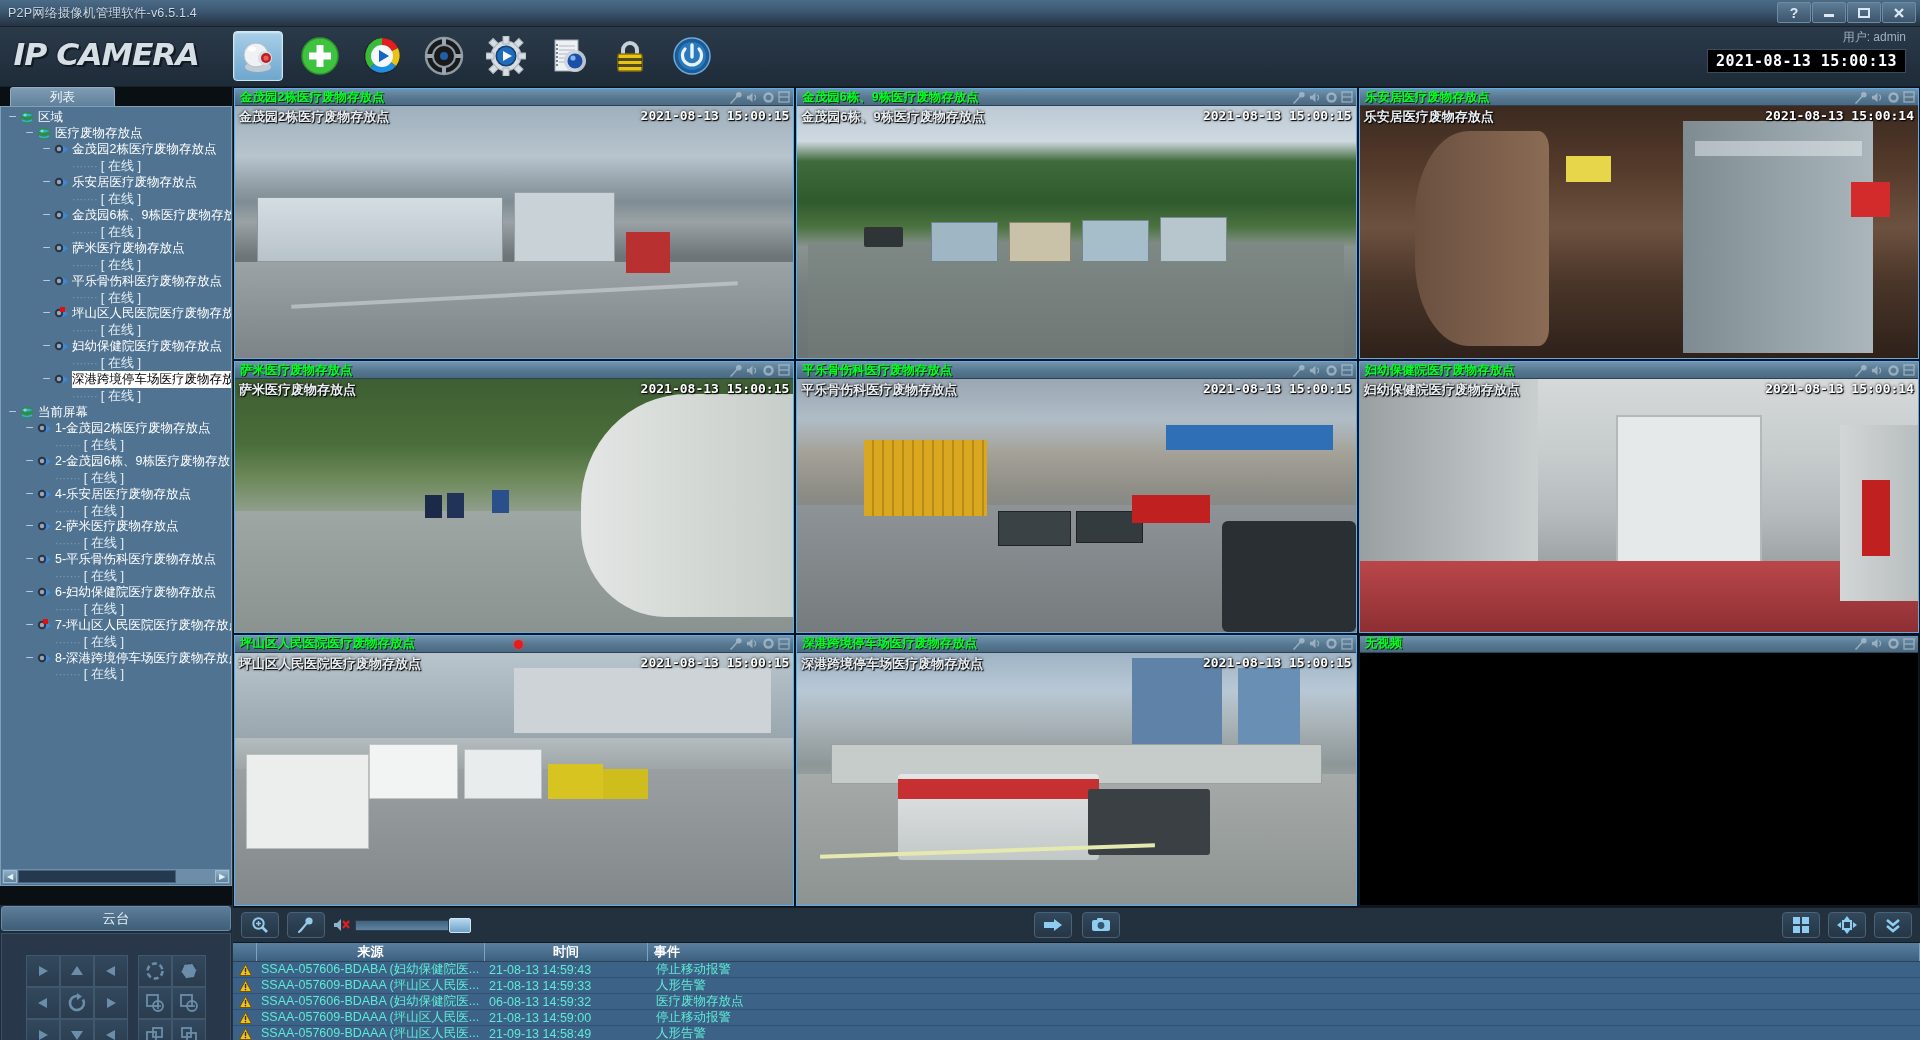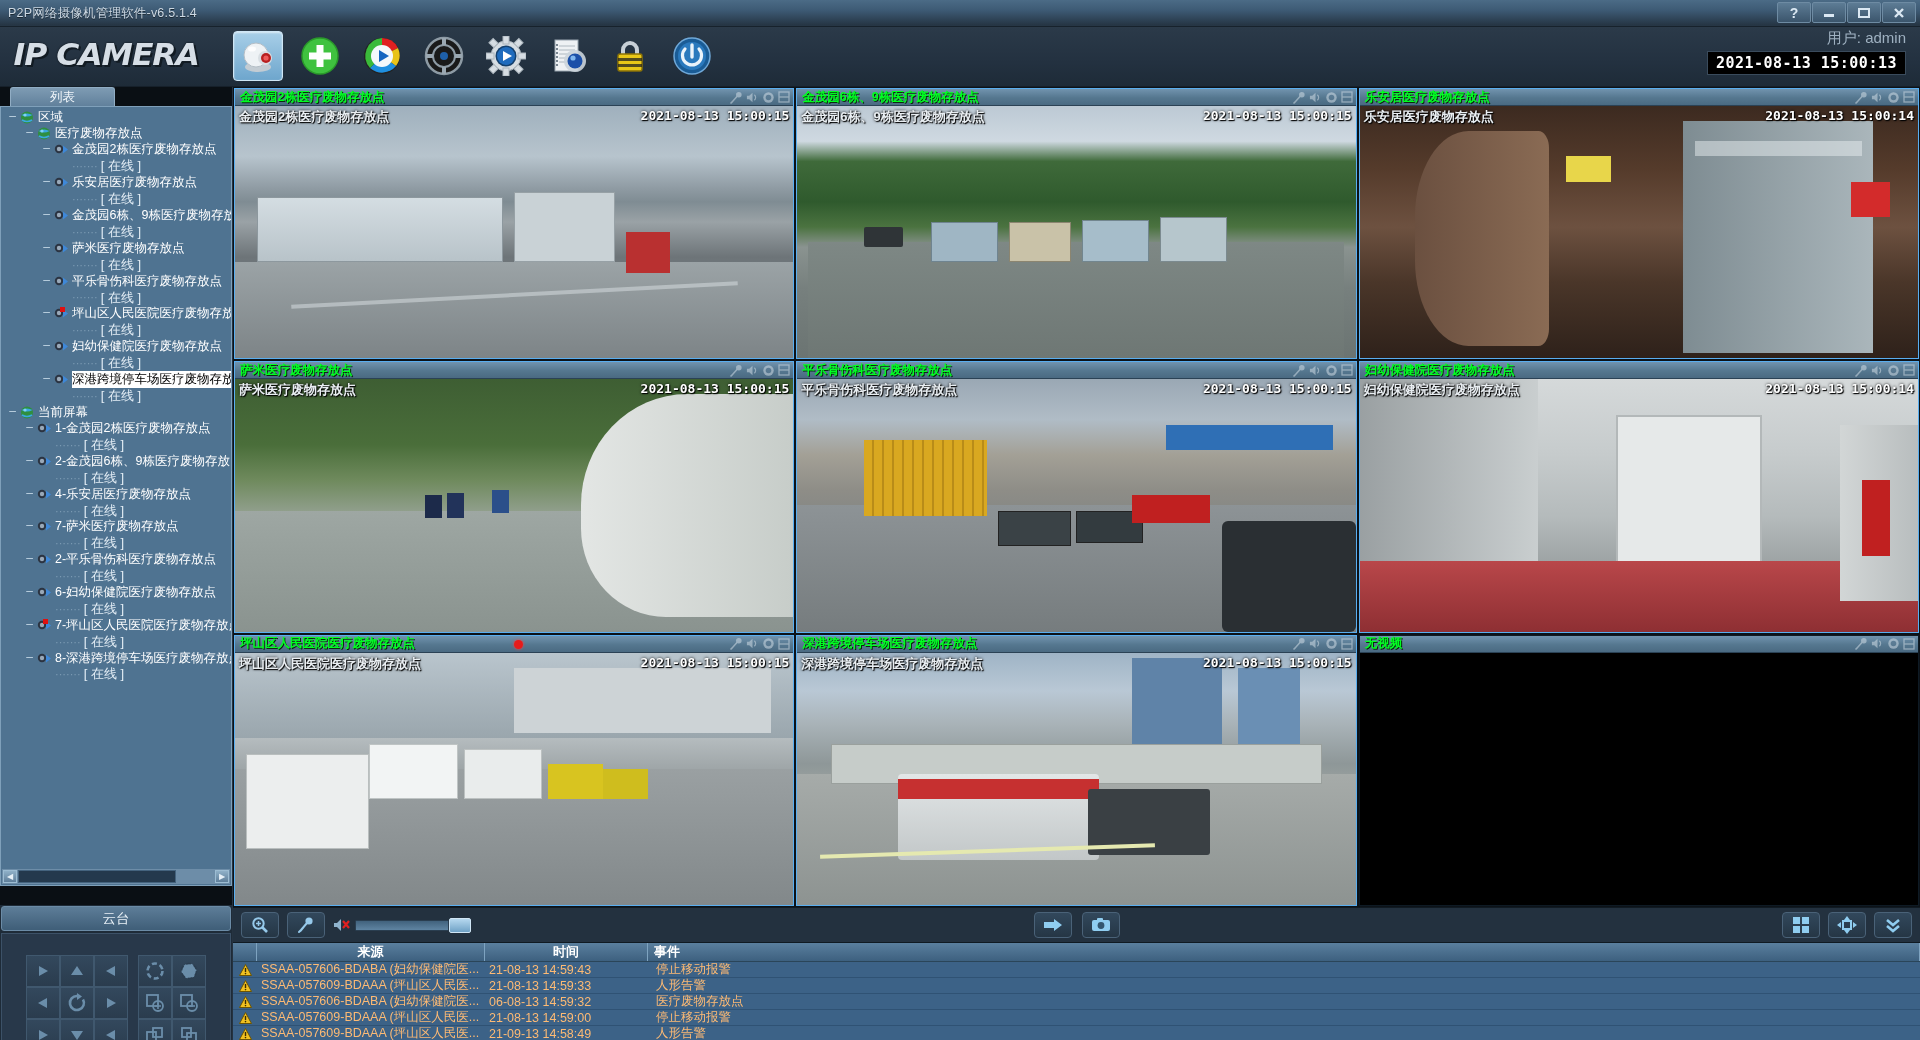--- a/index.html
+++ b/index.html
@@ -47,21 +47,21 @@
     width:50px; height:50px; border-radius:4px;
     display:flex; align-items:center; justify-content:center;
     cursor:pointer; position:relative;
   }
   .tbtn.sel {
     background: linear-gradient(to bottom,#a8cfe8,#6ea6cd);
     border:1px solid #cfe6f5;
     box-shadow: inset 0 1px 2px rgba(255,255,255,.6);
   }
   .userbox { position:absolute; right:14px; top:2px; text-align:right; }
-  .userlbl { font-size:15px; color:#9fb1c1;text-align:right; }
+  .userlbl { font-size:12px; color:#9fb1c1;text-align:right; }
   .clock {
     margin-top:3px; background:#000; color:#fff;
     font-family:"DejaVu Sans Mono","Liberation Mono",monospace;
     font-size:15px; font-weight:bold; padding:2px 8px; letter-spacing:.5px;
     border:1px solid #3a4b5c; display:inline-block;
   }
 
   
   .sidebar { position:absolute; left:0; top:87px; width:232px; height:953px; background:#0a0f14; }
   .listtab {
@@ -172,21 +172,21 @@
 
   
   .events { position:absolute; left:233px; top:943px; width:1687px; height:97px; background:#3c6287; overflow:hidden; }
   .ehdr { display:flex; height:19px; background: linear-gradient(to bottom,#5a7f9e,#3d607f); border-bottom:1px solid #2a4559; }
   .ehcell {
     color:#ffffff; font-size:13px; font-weight:bold; display:flex; align-items:center; justify-content:center;
     border-right:1px solid #7ea3c0;
   }
   .ec0 { width:24px; } .ec1 { width:228px; } .ec2 { width:163px; } .ec3 { flex:1; justify-content:flex-start; }
   .erow { display:flex; height:16px; border-bottom:1px solid #2f5274; align-items:center; }
-  .ecell { font-size:12.5px; color:#fdba74; display:flex; align-items:center; padding-left:4px; white-space:nowrap; overflow:hidden; }
+  .ecell { font-size:12.5px; color:#5eead4; display:flex; align-items:center; padding-left:4px; white-space:nowrap; overflow:hidden; }
   .warn { width:24px; display:flex; align-items:center; justify-content:center; }
 </style>
 </head>
 <body>
 
 <div class="app">
 
   <div class="titlebar">
     <div class="title">P2P网络摄像机管理软件-v6.5.1.4</div>
     <div class="wbtns">
@@ -503,34 +503,34 @@
             <span style="color: rgb(125, 156, 180); font-size: 11px; margin-right: 3px;">·······</span>
             <span class="tstat">[    在线    ]</span>
           </div>
           <div class="tnode" style="padding-left: 23px;">
             <span class="exp">–</span>
             <span class="ico"><svg width="15" height="13" viewBox="0 0 15 13">
                 <circle cx="5" cy="6" r="4.2" fill="#2b3442"></circle>
                 <circle cx="5" cy="6" r="2.2" fill="#99a8b8"></circle>
                 <path d="M9 2.5 L14 6.5 L9 10.5 Z" fill="#3f88d8"></path>
               </svg></span>
-            <span class="lbl">7-萨米医疗废物存放点</span>
+            <span class="lbl">2-萨米医疗废物存放点</span>
           </div>
           <div class="tnode" style="padding-left: 54px;">
             <span style="color: rgb(125, 156, 180); font-size: 11px; margin-right: 3px;">·······</span>
             <span class="tstat">[    在线    ]</span>
           </div>
           <div class="tnode" style="padding-left: 23px;">
             <span class="exp">–</span>
             <span class="ico"><svg width="15" height="13" viewBox="0 0 15 13">
                 <circle cx="5" cy="6" r="4.2" fill="#2b3442"></circle>
                 <circle cx="5" cy="6" r="2.2" fill="#99a8b8"></circle>
                 <path d="M9 2.5 L14 6.5 L9 10.5 Z" fill="#3f88d8"></path>
               </svg></span>
-            <span class="lbl">2-平乐骨伤科医疗废物存放点</span>
+            <span class="lbl">5-平乐骨伤科医疗废物存放点</span>
           </div>
           <div class="tnode" style="padding-left: 54px;">
             <span style="color: rgb(125, 156, 180); font-size: 11px; margin-right: 3px;">·······</span>
             <span class="tstat">[    在线    ]</span>
           </div>
           <div class="tnode" style="padding-left: 23px;">
             <span class="exp">–</span>
             <span class="ico"><svg width="15" height="13" viewBox="0 0 15 13">
                 <circle cx="5" cy="6" r="4.2" fill="#2b3442"></circle>
                 <circle cx="5" cy="6" r="2.2" fill="#99a8b8"></circle>

